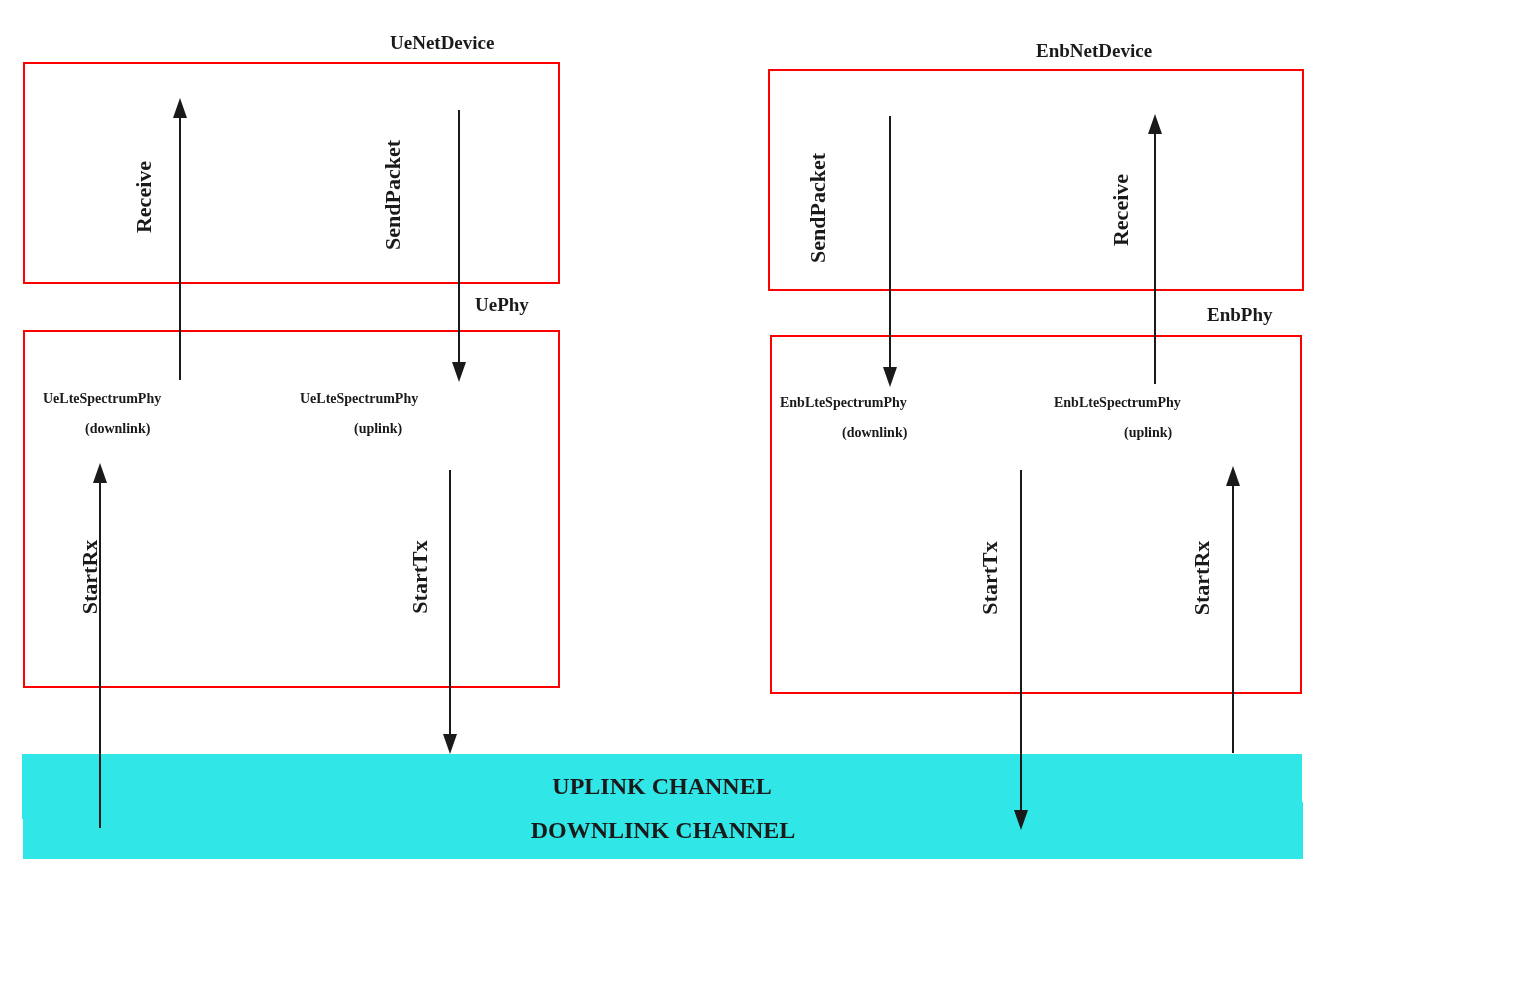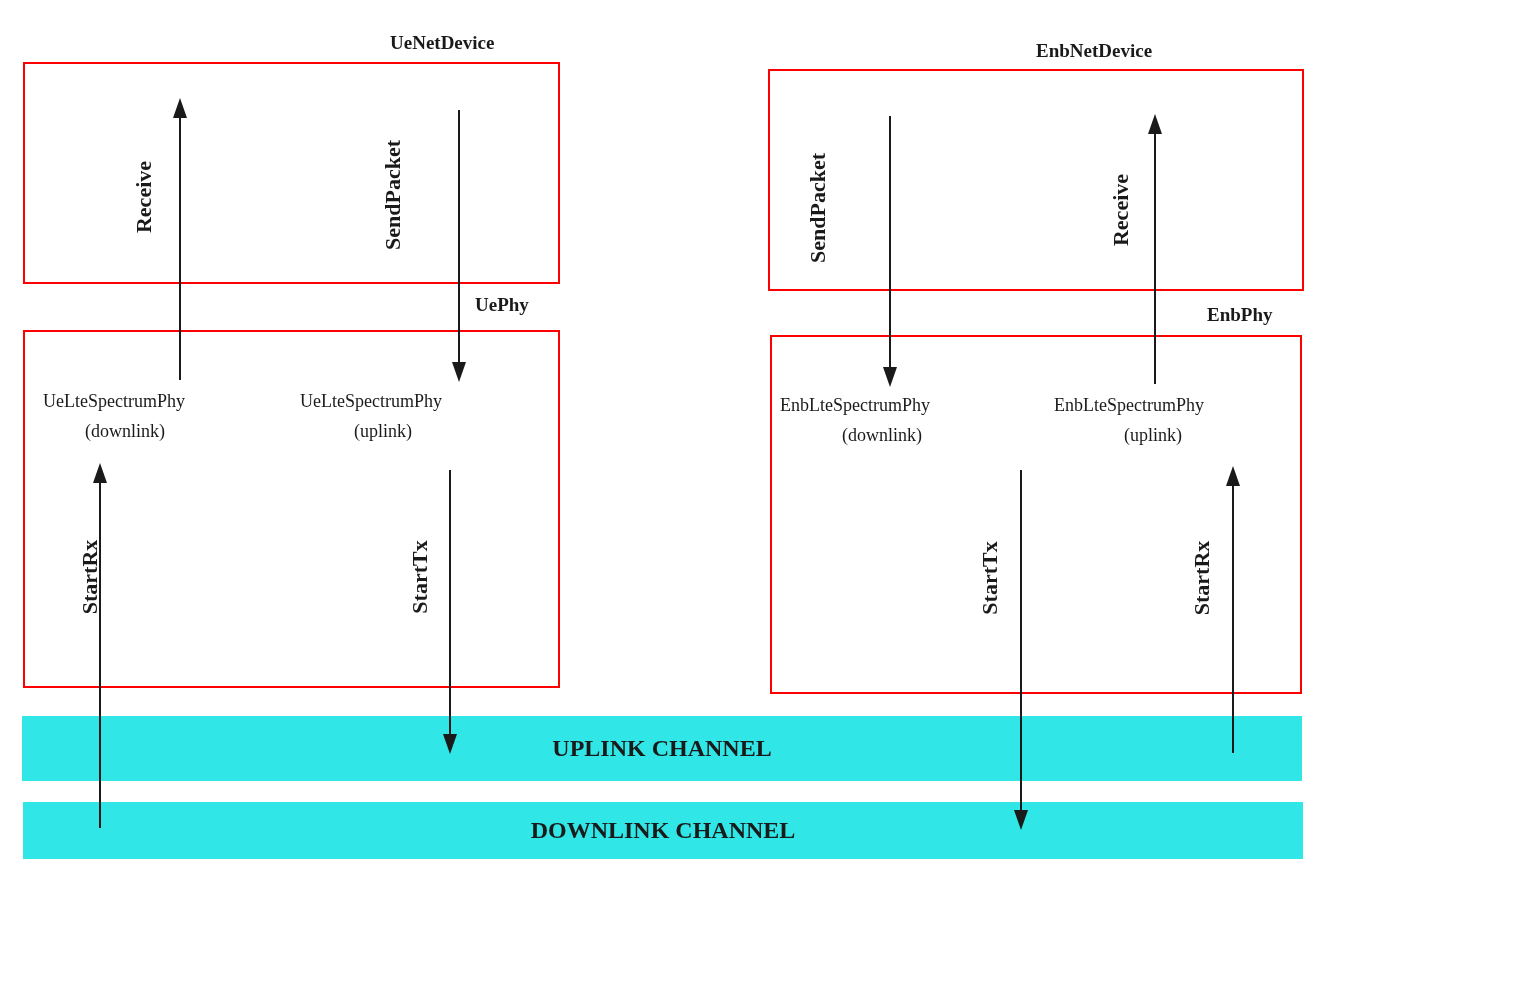--- a/index.html
+++ b/index.html
@@ -19,22 +19,22 @@
     .title {
       position: absolute;
       color: #1a1a1a;
       font-weight: bold;
       font-size: 19px;
       white-space: nowrap;
     }
     .label {
       position: absolute;
       color: #1a1a1a;
-      font-weight: normal;
-      font-size: 18px;
+      font-weight: bold;
+      font-size: 14px;
       text-align: right;
       white-space: nowrap;
     }
     .rotated {
       position: absolute;
       color: #1a1a1a;
       font-weight: bold;
       font-size: 22px;
       transform: rotate(-90deg);
       transform-origin: center center;
@@ -90,21 +90,21 @@
 
 <div class="label" style="left: 300px; top: 391px;">UeLteSpectrumPhy</div>
 <div class="label" style="left: 354px; top: 421px;">(uplink)</div>
 
 <div class="label" style="left: 780px; top: 395px;">EnbLteSpectrumPhy</div>
 <div class="label" style="left: 842px; top: 425px;">(downlink)</div>
 
 <div class="label" style="left: 1054px; top: 395px;">EnbLteSpectrumPhy</div>
 <div class="label" style="left: 1124px; top: 425px;">(uplink)</div>
 
-<div class="channel" style="left: 22px; top: 716px; width: 1280px; height: 65px;">UPLINK CHANNEL</div>
+<div class="channel" style="left: 22px; top: 754px; width: 1280px; height: 65px;">UPLINK CHANNEL</div>
 
 <div class="channel" style="left: 23px; top: 802px; width: 1280px; height: 57px;">DOWNLINK CHANNEL</div>
 
 <div class="rotated" style="left: 108px; top: 184px;">Receive</div>
 <div class="rotated" style="left: 338px; top: 182px;">SendPacket</div>
 
 <div class="rotated" style="left: 53px; top: 564px;">StartRx</div>
 <div class="rotated" style="left: 383px; top: 564px;">StartTx</div>
 
 <div class="rotated" style="left: 763px; top: 195px;">SendPacket</div>

